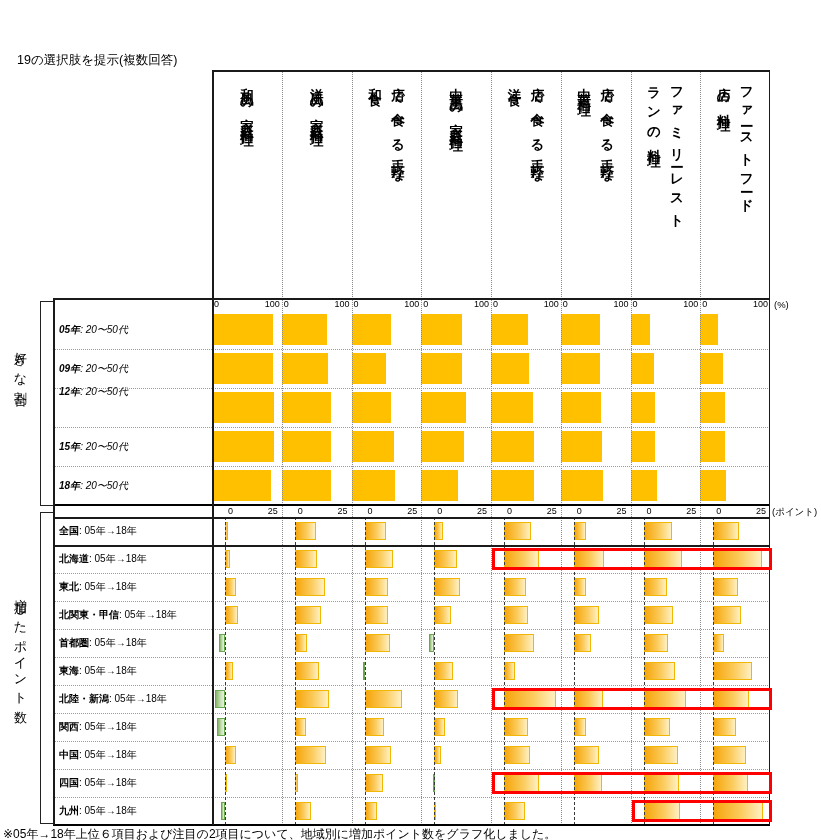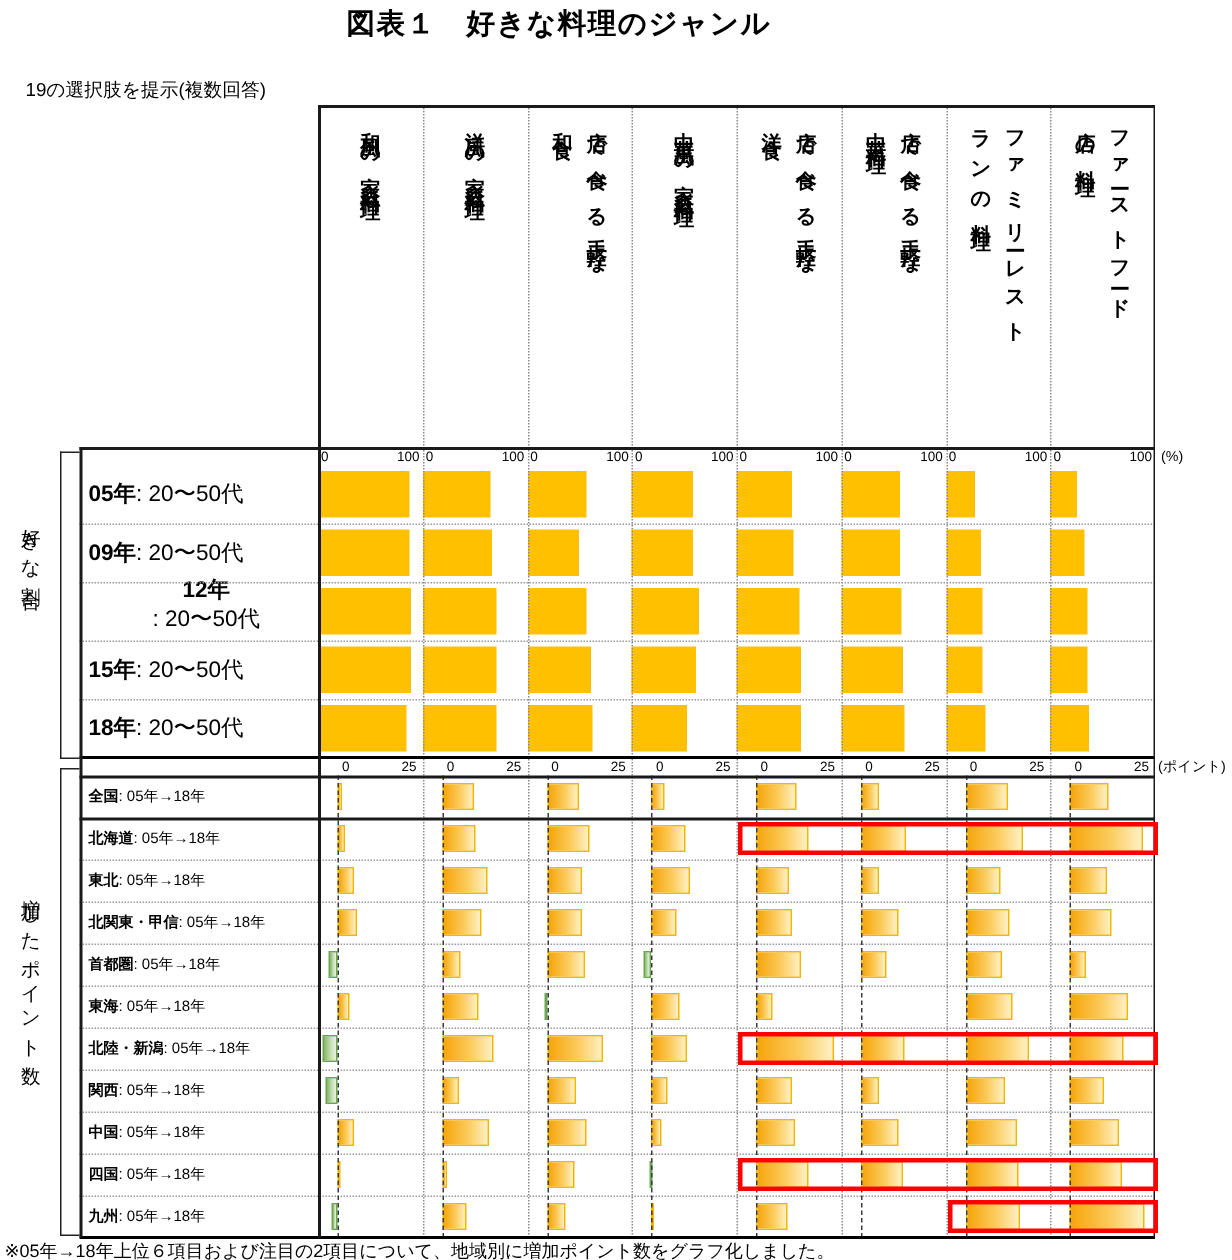--- a/index.html
+++ b/index.html
@@ -10,40 +10,39 @@
   .q1{top:36px;left:4px;font-size:12.5px;}
   .q2{top:52px;left:17px;font-size:12.5px;}
   .footnote{top:826px;left:3px;font-size:12px;}
   .vhead{writing-mode:vertical-rl;text-orientation:upright;white-space:pre-line;
          font-size:13.5px;font-weight:600;letter-spacing:5px;line-height:23px;padding-top:7px;}
   .hcell{display:flex;justify-content:center;align-items:flex-start;}
   .sidelabel{writing-mode:vertical-rl;text-orientation:upright;font-size:13px;font-weight:500;letter-spacing:3px;}
   .bracket{border-left:1.5px solid #222;border-top:1.5px solid #222;border-bottom:1.5px solid #222;width:12px;}
   .rowlabel{display:flex;align-items:center;padding-left:5px;white-space:nowrap;overflow:hidden;}
   .rowlabel .rn{font-weight:bold;}
-  .toplabel{font-size:15px;}
+  .toplabel{font-size:10px;font-style:italic;}
   .botlabel{font-size:10px;}
   .tick{font-size:9px;line-height:11px;}
   .unit{font-size:9.5px;line-height:11px;}
   .bar-top{background:#FFC000;}
   .bar-pos{background:linear-gradient(90deg,#F6A50B 0%,#FBCB5C 55%,#FFF0C2 100%);border:1px solid #F2B705;box-sizing:border-box;}
   .bar-neg{background:linear-gradient(90deg,#86B566 0%,#C9E2BA 60%,#E8F2E0 100%);border:1px solid #6AA84F;box-sizing:border-box;}
   .vsolid{background:#1a1a1a;width:1.5px;}
   .hsolid{background:#1a1a1a;height:1.5px;}
   .hthick{background:#000;height:2px;}
   .vdot{border-left:1px dotted #8a8a8a;width:0;}
   .hdot{border-top:1px dotted #9a9a9a;height:0;}
   .vdash{border-left:1px dashed #3a3a3a;width:0;}
   .redbox{border:3px solid #FF0000;box-sizing:border-box;background:transparent;}
 </style>
 </head>
 <body>
 
 <div class="page">
-  <div class="abs title">図表１　好きな料理のジャンル</div>
   <div class="abs q2">19の選択肢を提示(複数回答)</div>
 
   <div id="chart" class="abs" style="left:0;top:0;width:821px;height:840px;">
       <div class="abs hcell" style="left: 212px; top: 70px; width: 69.75px; height: 228px;">
         <span class="vhead">和風の家庭料理</span>
       </div>
       <div class="abs hcell" style="left: 281.75px; top: 70px; width: 69.75px; height: 228px;">
         <span class="vhead">洋風の家庭料理</span>
       </div>
       <div class="abs hcell" style="left: 351.5px; top: 70px; width: 69.75px; height: 228px;">
@@ -118,21 +117,21 @@
         <span class="rs"> : 20〜50代</span>
       </div>
       <div class="abs bar-top" style="left: 212px; top: 353px; width: 61.38px; height: 31px;"></div>
       <div class="abs bar-top" style="left: 281.75px; top: 353px; width: 46.7325px; height: 31px;"></div>
       <div class="abs bar-top" style="left: 351.5px; top: 353px; width: 34.1775px; height: 31px;"></div>
       <div class="abs bar-top" style="left: 421.25px; top: 353px; width: 41.1525px; height: 31px;"></div>
       <div class="abs bar-top" style="left: 491px; top: 353px; width: 38.3625px; height: 31px;"></div>
       <div class="abs bar-top" style="left: 560.75px; top: 353px; width: 39.06px; height: 31px;"></div>
       <div class="abs bar-top" style="left: 630.5px; top: 353px; width: 23.0175px; height: 31px;"></div>
       <div class="abs bar-top" style="left: 700.25px; top: 353px; width: 22.32px; height: 31px;"></div>
-      <div class="abs rowlabel toplabel" style="left: 54px; top: 384px; width: 157px; height: 39px; flex-direction: column;">
+      <div class="abs rowlabel toplabel" style="left: 54px; top: 372px; width: 157px; height: 39px;">
         <span class="rn">12年</span>
         <span class="rs"> : 20〜50代</span>
       </div>
       <div class="abs bar-top" style="left: 212px; top: 392px; width: 62.0775px; height: 31px;"></div>
       <div class="abs bar-top" style="left: 281.75px; top: 392px; width: 48.825px; height: 31px;"></div>
       <div class="abs bar-top" style="left: 351.5px; top: 392px; width: 39.06px; height: 31px;"></div>
       <div class="abs bar-top" style="left: 421.25px; top: 392px; width: 44.64px; height: 31px;"></div>
       <div class="abs bar-top" style="left: 491px; top: 392px; width: 41.85px; height: 31px;"></div>
       <div class="abs bar-top" style="left: 560.75px; top: 392px; width: 40.455px; height: 31px;"></div>
       <div class="abs bar-top" style="left: 630.5px; top: 392px; width: 24.4125px; height: 31px;"></div>

